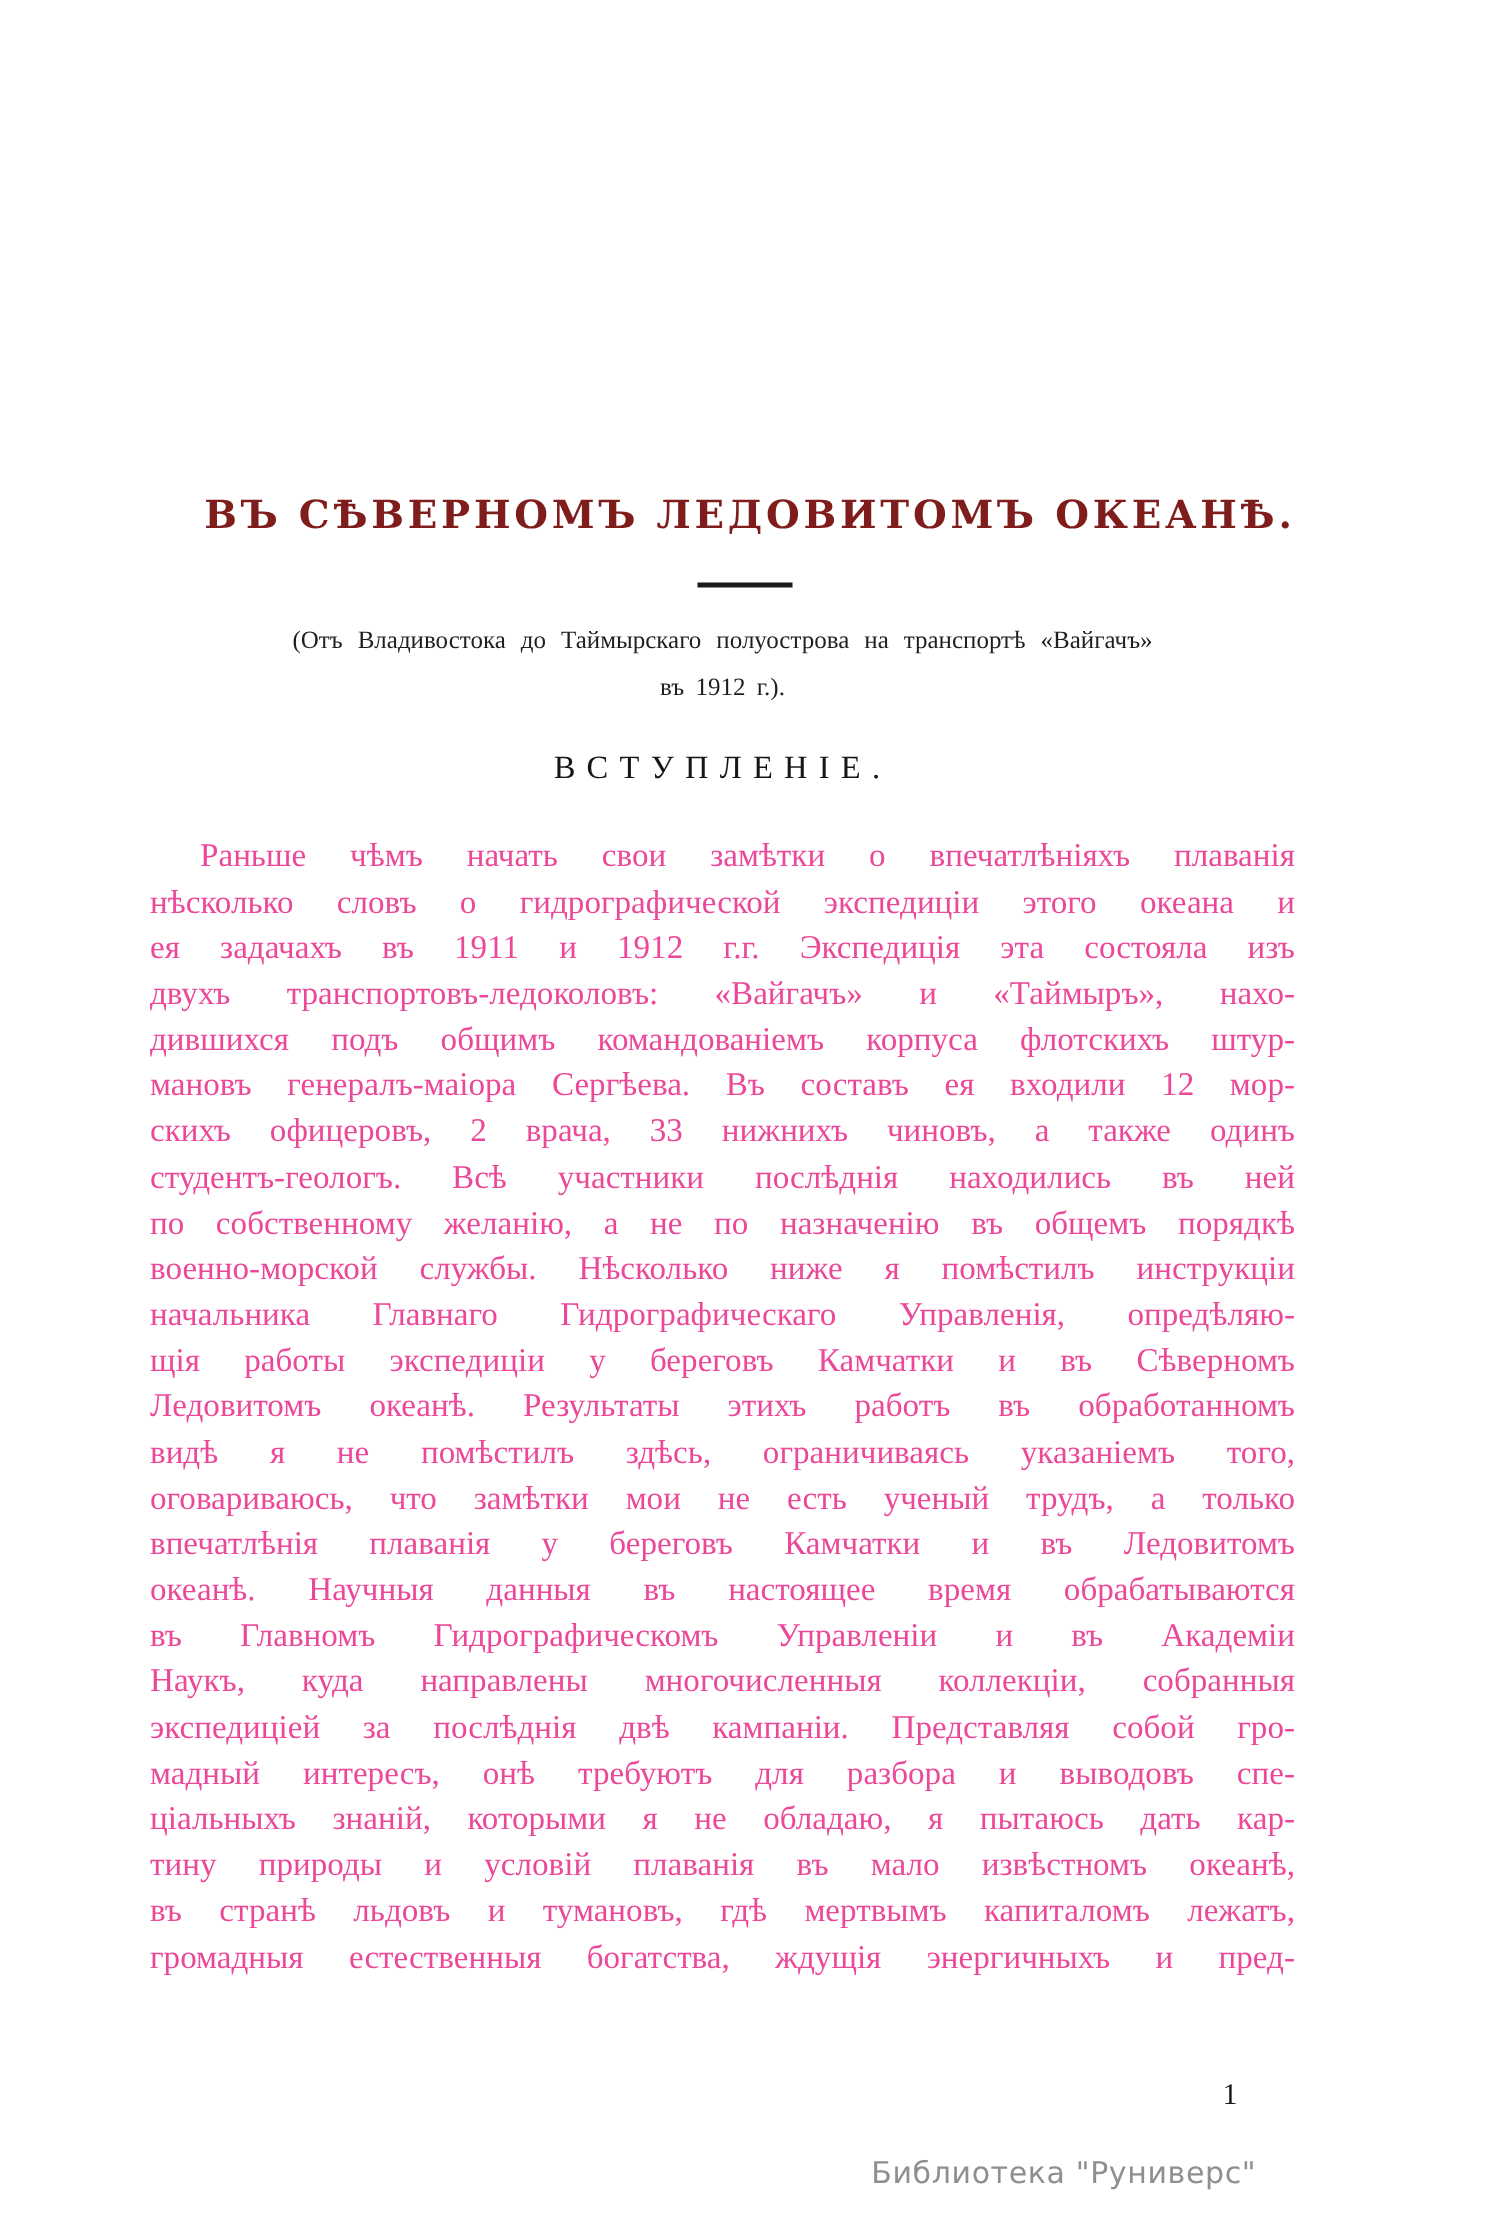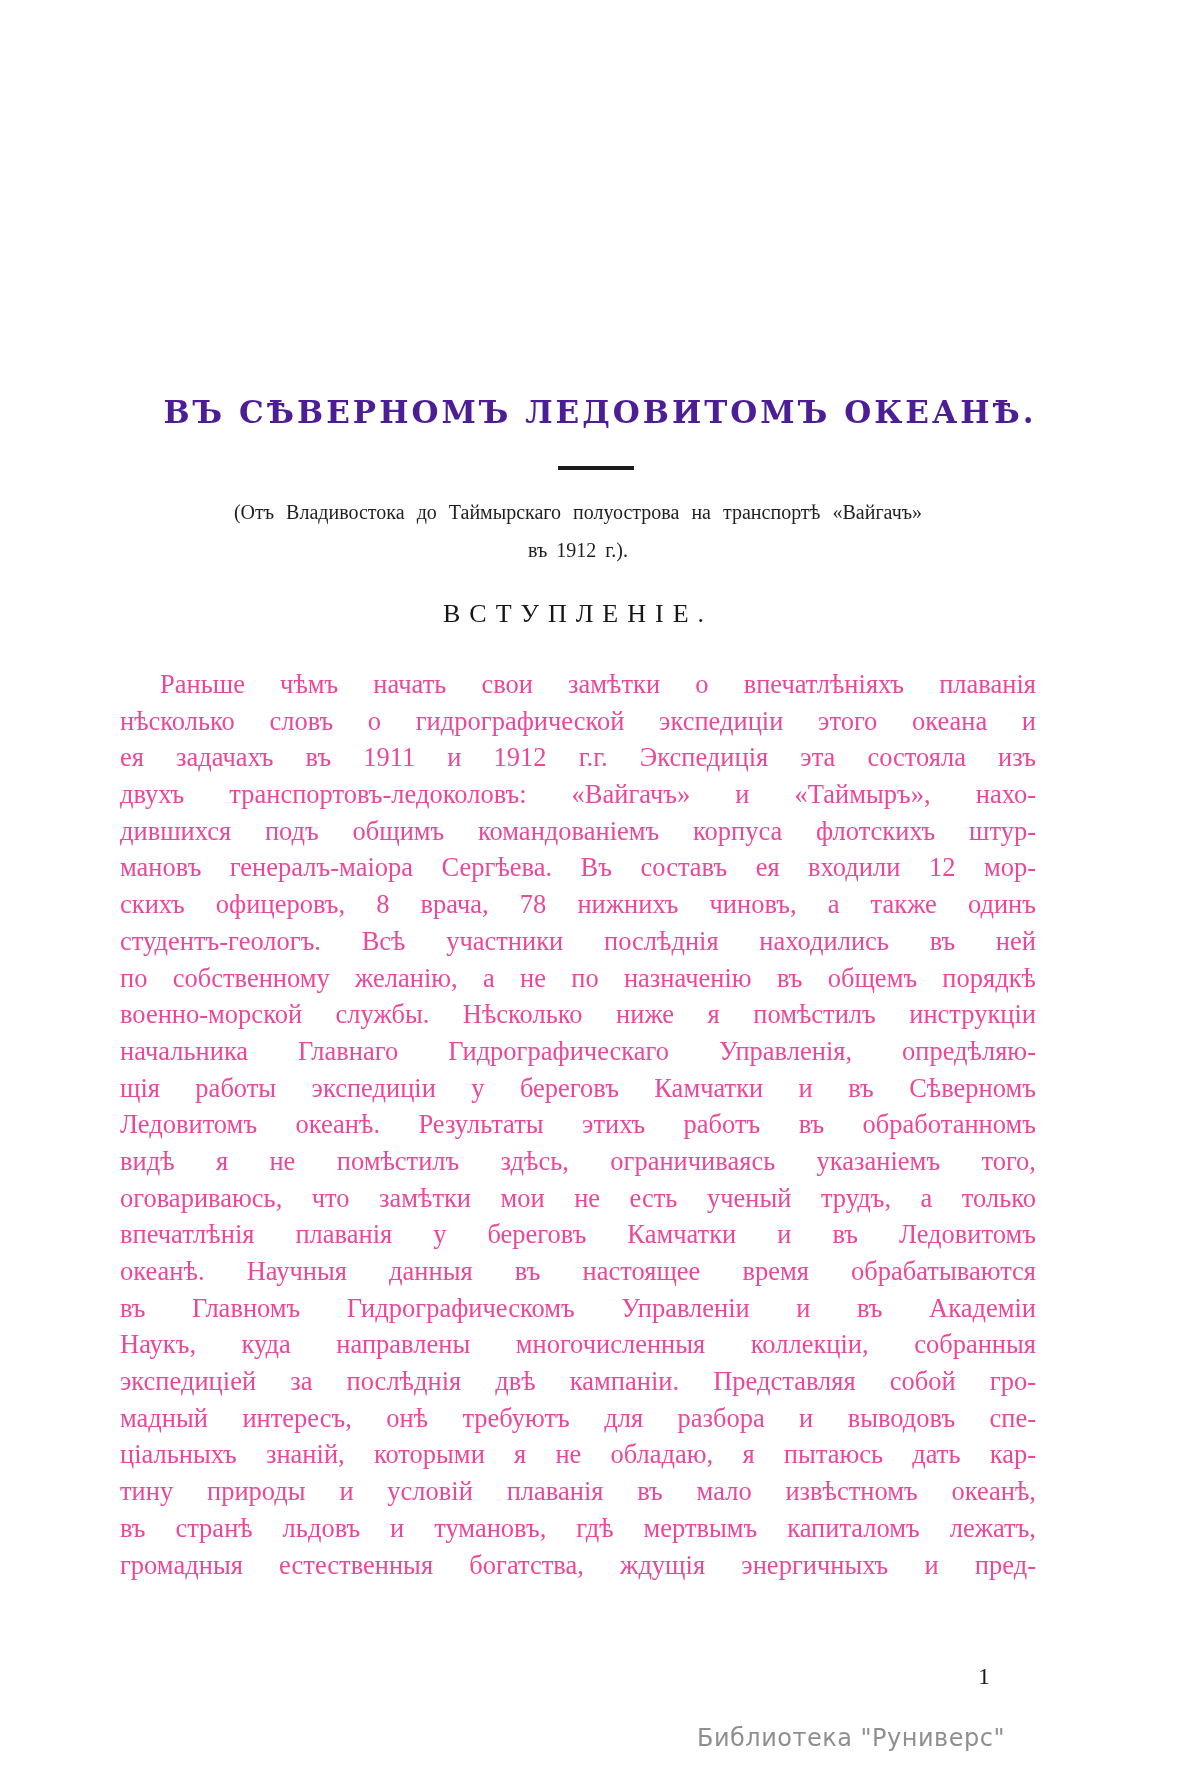--- a/index.html
+++ b/index.html
@@ -26,21 +26,21 @@
     position: absolute;
     top: 394px;
     left: 0;
     width: 100%;
     text-align: center;
     font-family: "DejaVu Serif", serif;
     font-weight: bold;
     font-size: 31px;
     letter-spacing: 3px;
     white-space: nowrap;
-    color: #4c1d95;
+    color: #7f1d1d;
   }
   .section-divider {
     position: absolute;
     top: 466px;
     left: 555px;
     width: 76px;
     height: 4px;
     background: #1b1b1b;
   }
   .subtitle-line1 {
@@ -130,21 +130,21 @@
 
     <div class="section-heading">ВСТУПЛЕНІЕ.</div>
 
     <div class="body-text">
         <div class="body-line first">Раньше чѣмъ начать свои замѣтки о впечатлѣніяхъ плаванія</div>
         <div class="body-line">нѣсколько словъ о гидрографической экспедиціи этого океана и</div>
         <div class="body-line">ея задачахъ въ 1911 и 1912 г.г. Экспедиція эта состояла изъ</div>
         <div class="body-line">двухъ транспортовъ-ледоколовъ: «Вайгачъ» и «Таймыръ», нахо-</div>
         <div class="body-line">дившихся подъ общимъ командованіемъ корпуса флотскихъ штур-</div>
         <div class="body-line">мановъ генералъ-маіора Сергѣева. Въ составъ ея входили 12 мор-</div>
-        <div class="body-line">скихъ офицеровъ, 8 врача, 78 нижнихъ чиновъ, а также одинъ</div>
+        <div class="body-line">скихъ офицеровъ, 2 врача, 33 нижнихъ чиновъ, а также одинъ</div>
         <div class="body-line">студентъ-геологъ. Всѣ участники послѣднія находились въ ней</div>
         <div class="body-line">по собственному желанію, а не по назначенію въ общемъ порядкѣ</div>
         <div class="body-line">военно-морской службы. Нѣсколько ниже я помѣстилъ инструкціи</div>
         <div class="body-line">начальника Главнаго Гидрографическаго Управленія, опредѣляю-</div>
         <div class="body-line">щія работы экспедиціи у береговъ Камчатки и въ Сѣверномъ</div>
         <div class="body-line">Ледовитомъ океанѣ. Результаты этихъ работъ въ обработанномъ</div>
         <div class="body-line">видѣ я не помѣстилъ здѣсь, ограничиваясь указаніемъ того,</div>
         <div class="body-line">оговариваюсь, что замѣтки мои не есть ученый трудъ, а только</div>
         <div class="body-line">впечатлѣнія плаванія у береговъ Камчатки и въ Ледовитомъ</div>
         <div class="body-line">океанѣ. Научныя данныя въ настоящее время обрабатываются</div>

